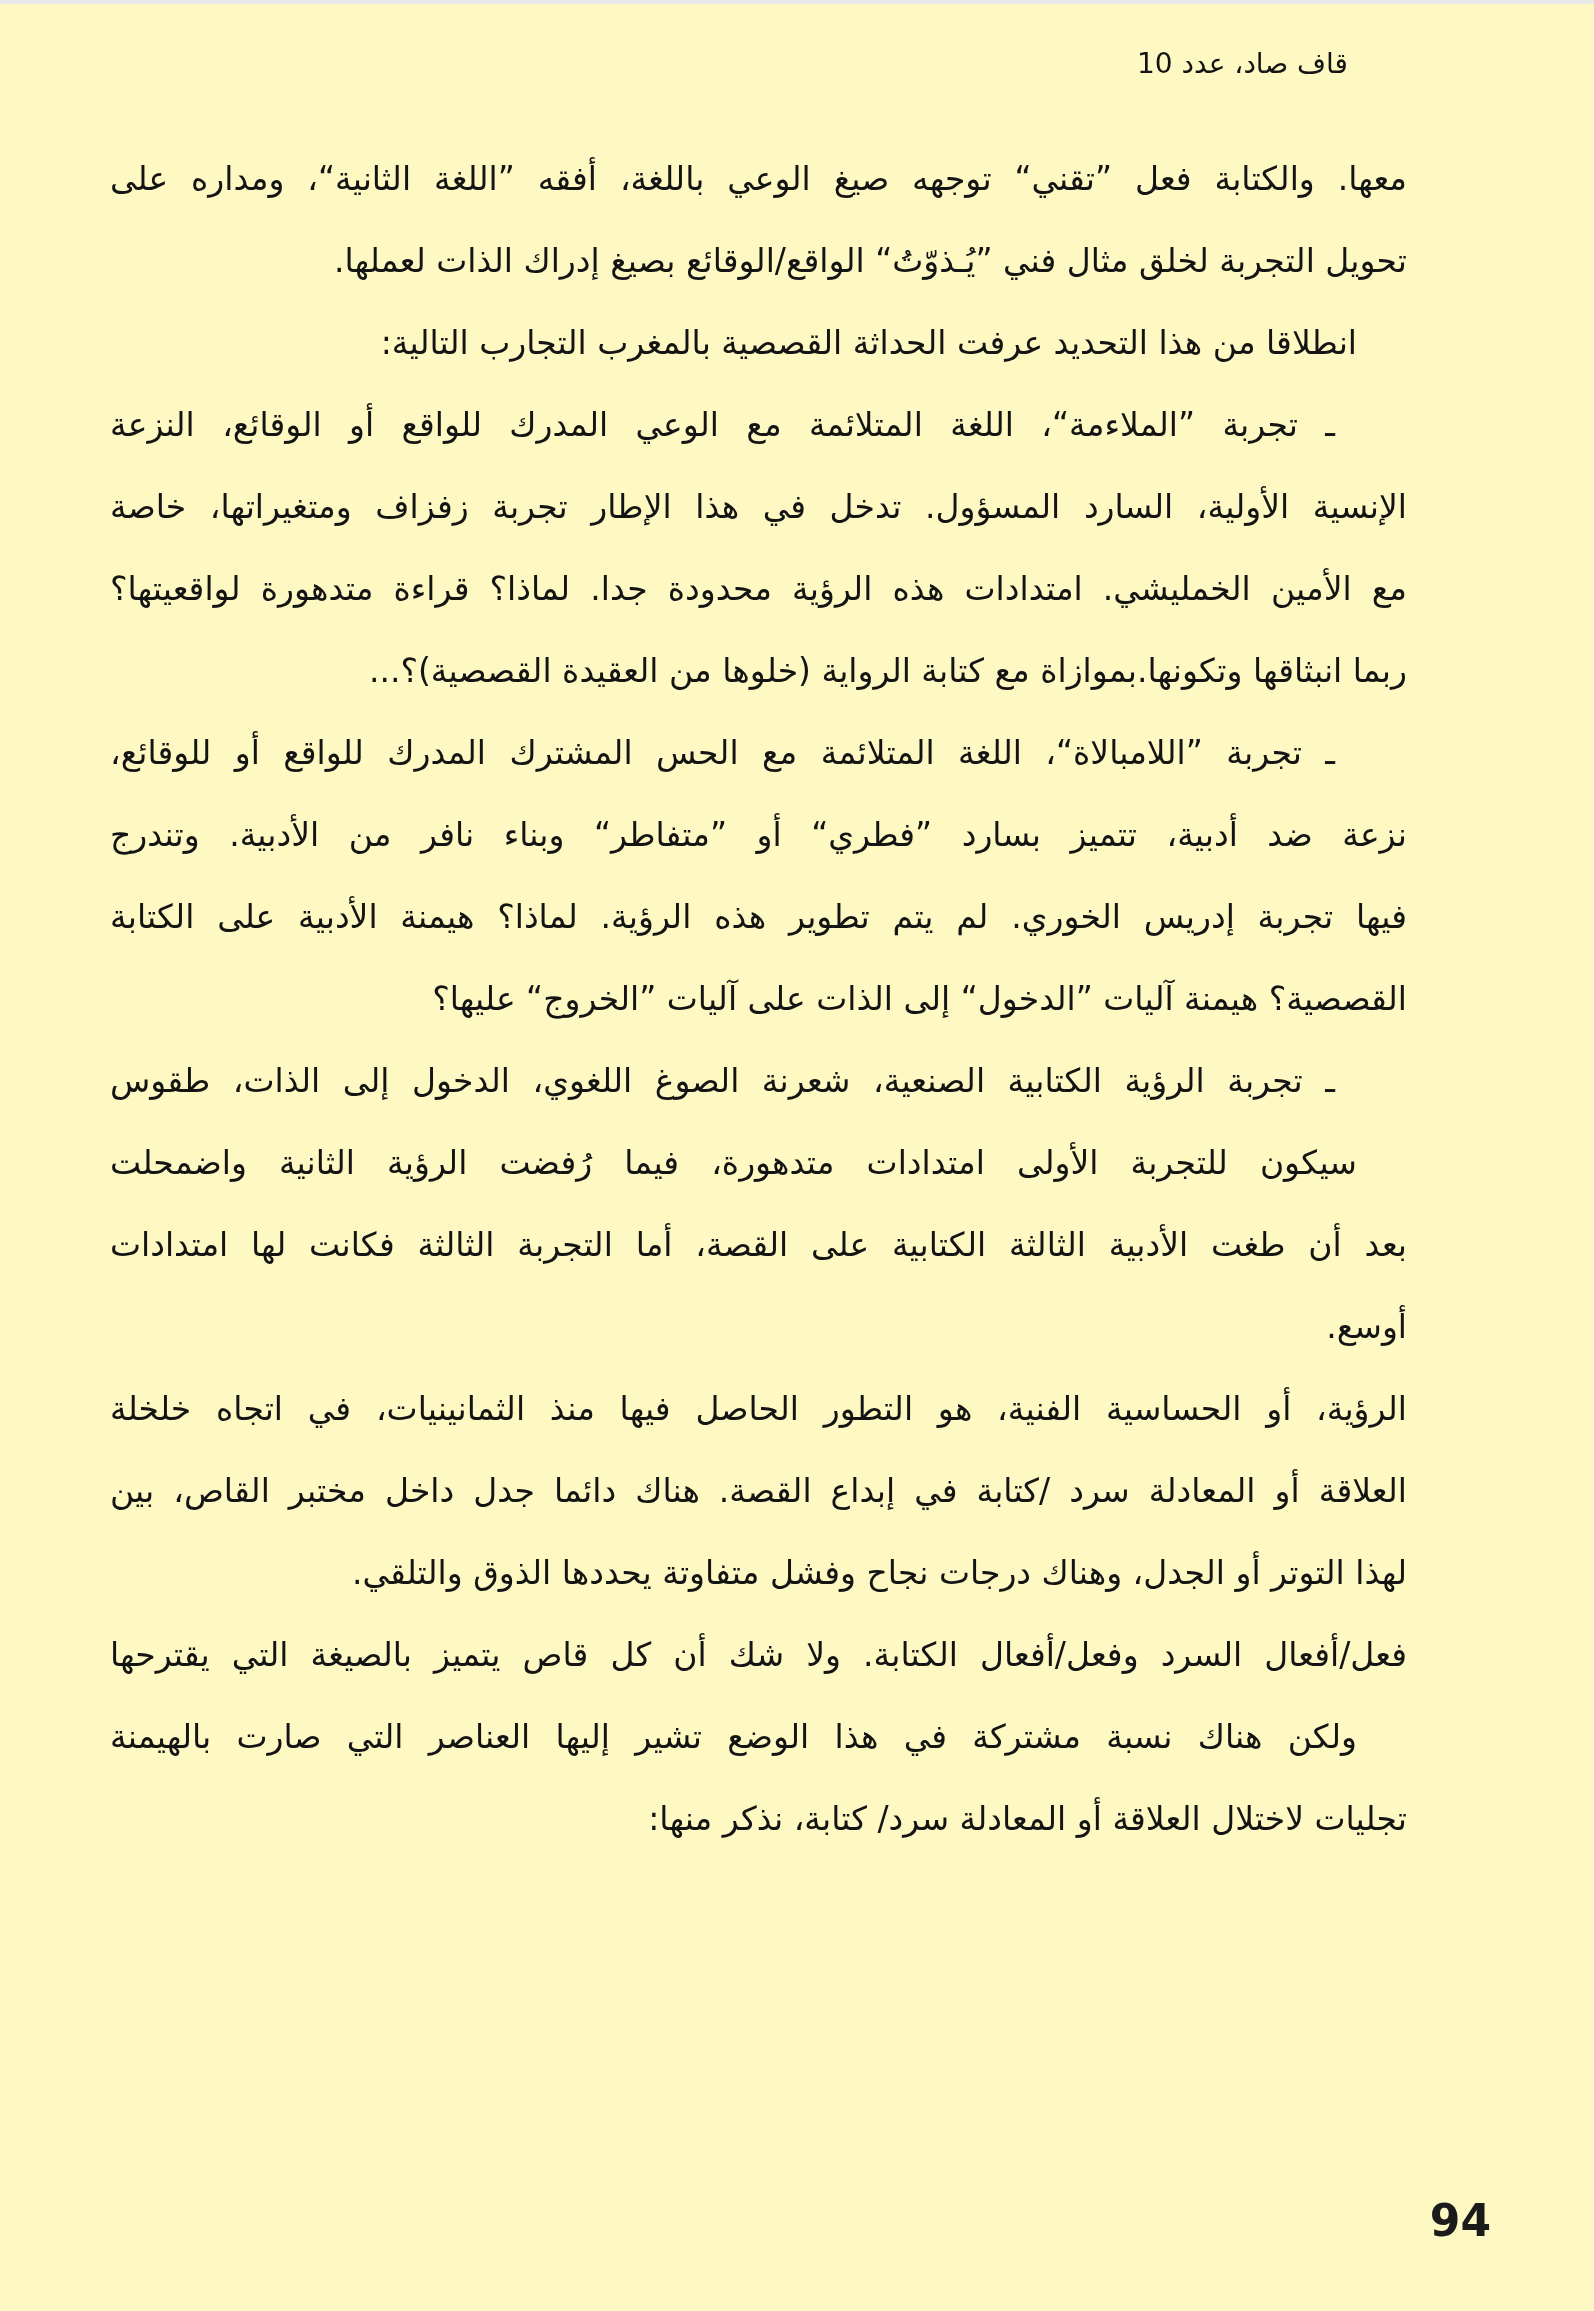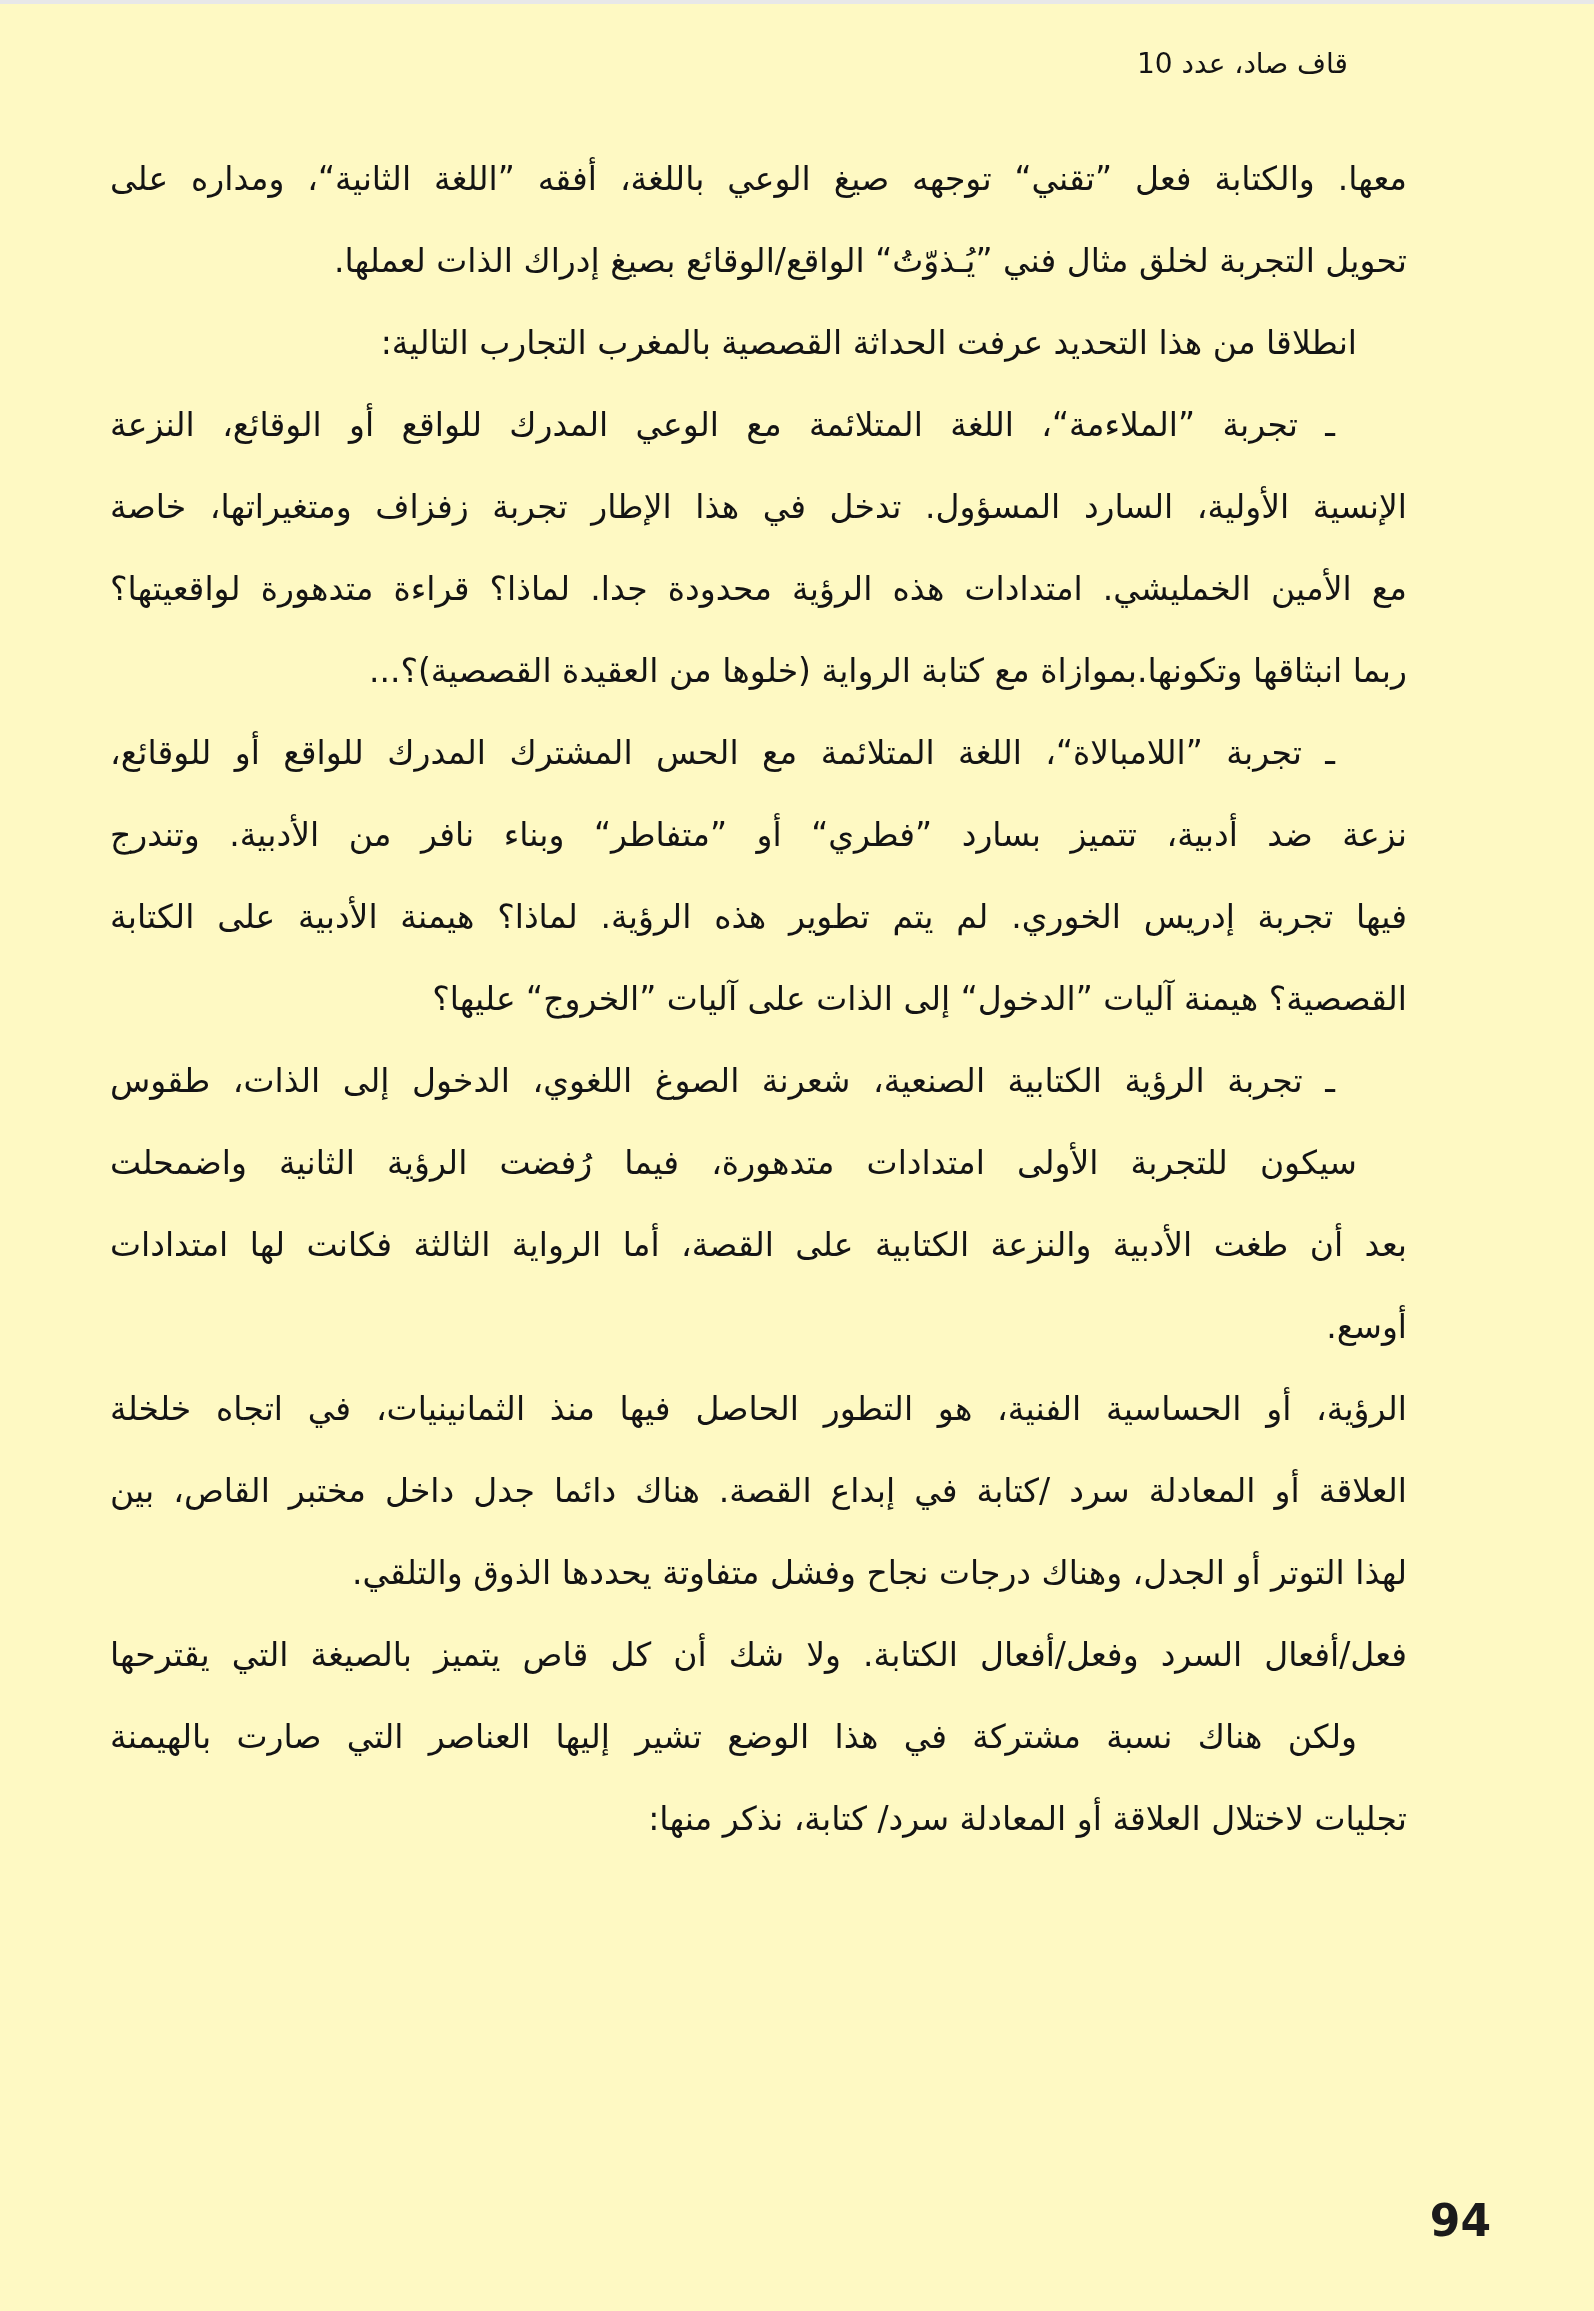--- a/index.html
+++ b/index.html
@@ -81,21 +81,21 @@
         <div class="line first">ـ تجربة ”اللامبالاة“، اللغة المتلائمة مع الحس المشترك المدرك للواقع أو للوقائع،</div>
         <div class="line">نزعة ضد أدبية، تتميز بسارد ”فطري“ أو ”متفاطر“ وبناء نافر من الأدبية. وتندرج</div>
         <div class="line">فيها تجربة إدريس الخوري. لم يتم تطوير هذه الرؤية. لماذا؟ هيمنة الأدبية على الكتابة</div>
         <div class="line end">القصصية؟ هيمنة آليات ”الدخول“ إلى الذات على آليات ”الخروج“ عليها؟</div>
       </div>
       <div class="para bullet">
         <div class="line first">ـ تجربة الرؤية الكتابية الصنعية، شعرنة الصوغ اللغوي، الدخول إلى الذات، طقوس</div>
       </div>
       <div class="para indent">
         <div class="line first">سيكون للتجربة الأولى امتدادات متدهورة، فيما رُفضت الرؤية الثانية واضمحلت</div>
-        <div class="line">بعد أن طغت الأدبية والنزعة الكتابية على القصة، أما الرواية الثالثة فكانت لها امتدادات</div>
+        <div class="line">بعد أن طغت الأدبية الثالثة الكتابية على القصة، أما التجربة الثالثة فكانت لها امتدادات</div>
         <div class="line end">أوسع.</div>
       </div>
       <div class="para indent">
         <div class="line">الرؤية، أو الحساسية الفنية، هو التطور الحاصل فيها منذ الثمانينيات، في اتجاه خلخلة</div>
         <div class="line">العلاقة أو المعادلة سرد /كتابة في إبداع القصة. هناك دائما جدل داخل مختبر القاص، بين</div>
         <div class="line end">لهذا التوتر أو الجدل، وهناك درجات نجاح وفشل متفاوتة يحددها الذوق والتلقي.</div>
         <div class="line">فعل/أفعال السرد وفعل/أفعال الكتابة. ولا شك أن كل قاص يتميز بالصيغة التي يقترحها</div>
       </div>
       <div class="para indent">
         <div class="line first">ولكن هناك نسبة مشتركة في هذا الوضع تشير إليها العناصر التي صارت بالهيمنة</div>

